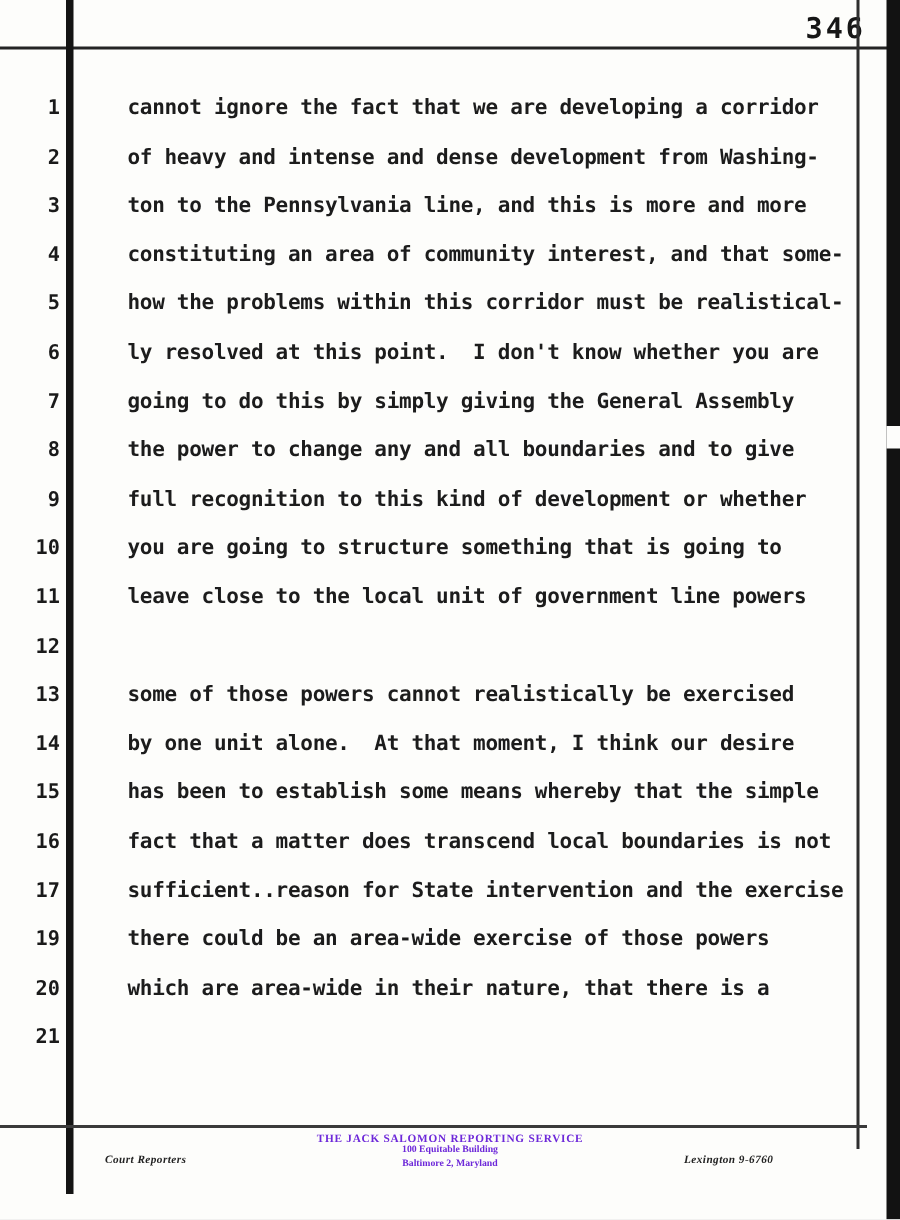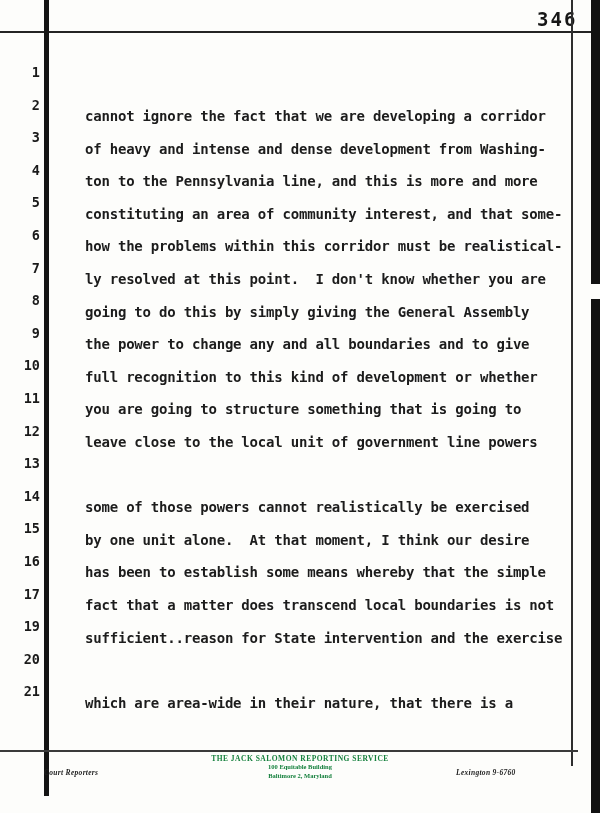--- a/index.html
+++ b/index.html
@@ -17,31 +17,31 @@
   .right-bar{position:absolute;top:0;left:591px;width:9px;height:813px;background:#121212;}
   .right-bar-gap{position:absolute;top:284px;left:591px;width:9px;height:15px;background:#fdfdfb;}
   .lines{position:absolute;top:64px;left:0;width:580px;}
   .row{display:flex;height:32.6px;align-items:flex-start;}
   .num{
     width:40px;text-align:right;flex:0 0 40px;
     font:700 13.5px "DejaVu Sans Mono",monospace;color:#1a1a1a;
   }
   .txt{
     margin-left:45px;white-space:pre;
-    font:700 14px "DejaVu Sans Mono",monospace;color:#1c1c1c;letter-spacing:-0.2px;margin-top:44px;
+    font:700 14px "DejaVu Sans Mono",monospace;color:#1c1c1c;letter-spacing:-0.2px;
   }
   .footer-rule{position:absolute;top:750px;left:0;width:578px;height:2px;background:#3a3a3a;}
   .footer-center{
     position:absolute;top:754px;left:150px;width:300px;text-align:center;
-    color:#15803d;
+    color:#6d28d9;
   }
   .fc-title{font:700 7.5px "Liberation Serif",serif;letter-spacing:0.5px;line-height:9px;}
   .fc-addr{font:700 6.5px "Liberation Serif",serif;line-height:8.5px;}
   .footer-left{
-    position:absolute;top:768px;left:44px;
+    position:absolute;top:768px;left:70px;
     font:italic 700 7.5px "Liberation Serif",serif;color:#222;letter-spacing:0.3px;text-align:center;
   }
   .footer-right{
     position:absolute;top:768px;left:456px;
     font:italic 700 7.5px "Liberation Serif",serif;color:#222;letter-spacing:0.3px;
   }
 </style>
 </head>
 <body>
 
@@ -118,20 +118,21 @@
       <div class="row">
         <span class="num">16</span>
         <span class="txt">fact that a matter does transcend local boundaries is not</span>
       </div>
       <div class="row">
         <span class="num">17</span>
         <span class="txt">sufficient..reason for State intervention and the exercise</span>
       </div>
       <div class="row">
         <span class="num">19</span>
+        <span class="txt">there could be an area-wide exercise of those powers</span>
       </div>
       <div class="row">
         <span class="num">20</span>
         <span class="txt">which are area-wide in their nature, that there is a</span>
       </div>
       <div class="row">
         <span class="num">21</span>
       </div>
     </div>
 

